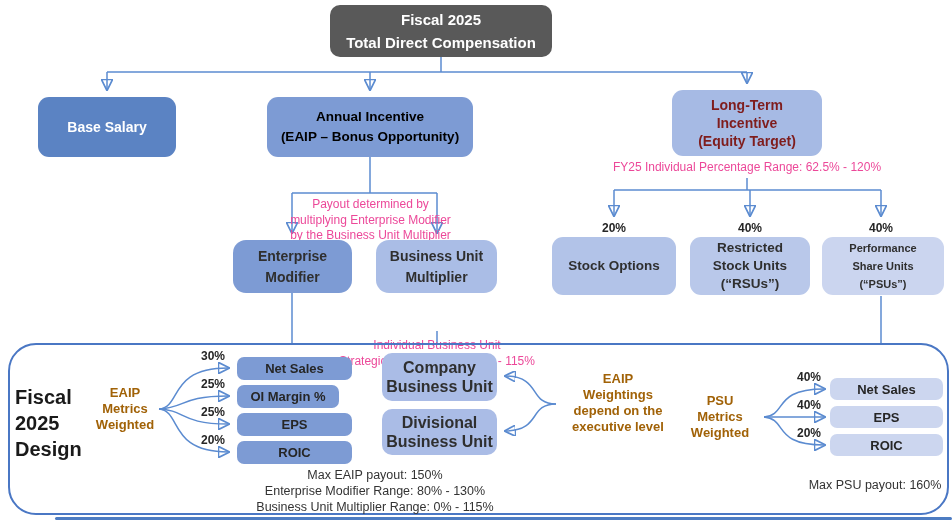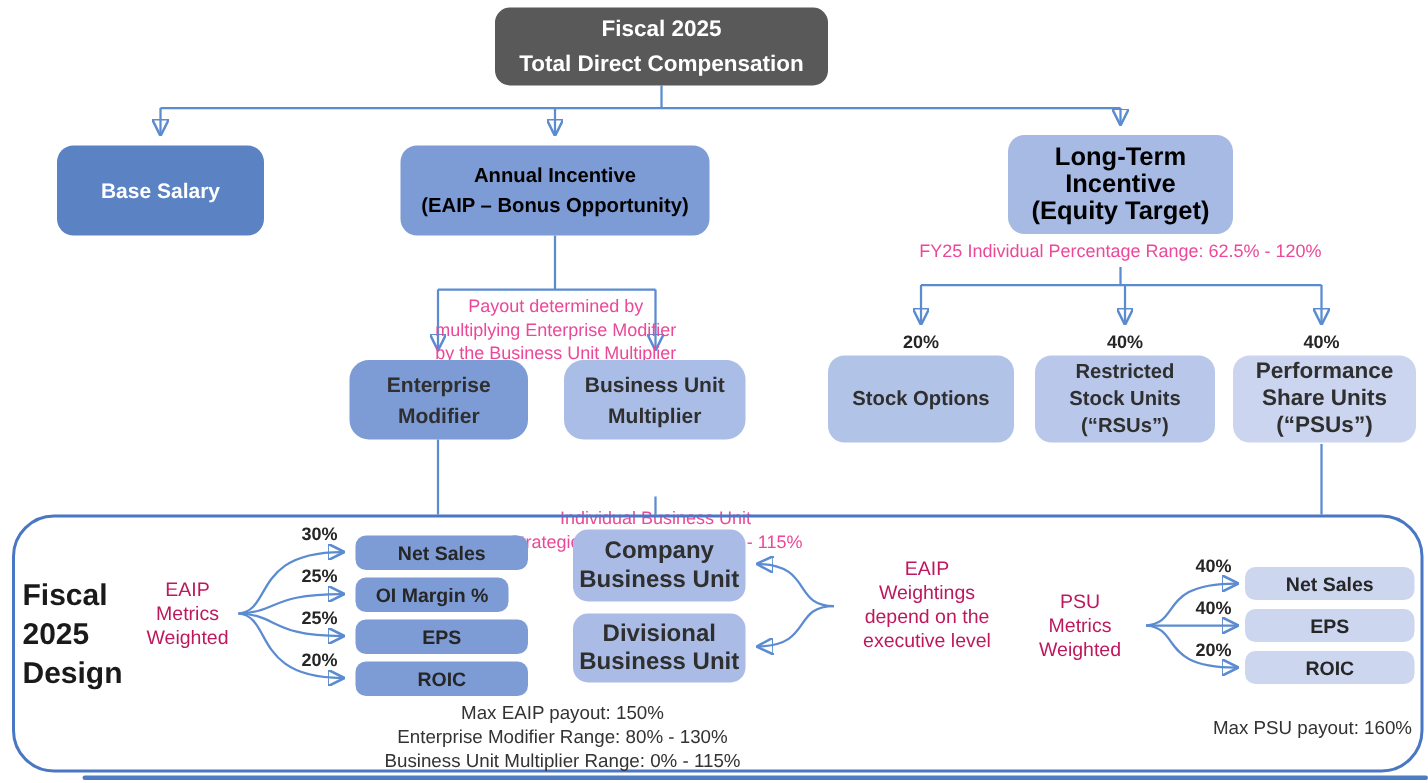--- a/index.html
+++ b/index.html
@@ -8,35 +8,35 @@
   .stage{position:relative;width:952px;height:522px;}
   .abs{position:absolute;box-sizing:border-box;}
   .preline{white-space:pre-line;}
   .ctr{display:flex;align-items:center;justify-content:center;text-align:center;}
 
   
   .bx{border-radius:11px;}
   .title-box{background:#595959;color:#ffffff;font-weight:bold;font-size:15px;line-height:23px;border-radius:10px;}
   .b-dark  {background:#5b83c3;color:#ffffff;font-weight:bold;font-size:14px;line-height:20px;}
   .b-med   {background:#7d9bd4;color:#000000;font-weight:bold;font-size:13.5px;line-height:20px;}
-  .b-light {background:#a6bae4;color:#000000;font-weight:bold;font-size:17px;line-height:18px;}
+  .b-light {background:#a6bae4;color:#7f1d1d;font-weight:bold;font-size:14px;line-height:18px;}
   .b-veh1  {background:#b2c3e8;color:#2f2f2f;font-weight:bold;font-size:13.5px;line-height:18px;}
   .b-veh2  {background:#b9c8ea;color:#2f2f2f;font-weight:bold;font-size:13.5px;line-height:18px;}
-  .b-veh3  {background:#cbd5ef;color:#2f2f2f;font-weight:bold;font-size:15px;line-height:18px;}
+  .b-veh3  {background:#cbd5ef;color:#2f2f2f;font-weight:bold;font-size:11px;line-height:18px;}
   .b-med-dk{background:#7d9bd4;color:#2f2f2f;font-weight:bold;font-size:14px;line-height:21px;}
   .b-metric{background:#7d9bd4;color:#262626;font-weight:bold;font-size:13px;border-radius:7px;}
   .b-bu    {background:#aabce6;color:#2f2f2f;font-weight:bold;font-size:16px;line-height:19px;border-radius:10px;}
   .b-psumet{background:#ccd6ef;color:#262626;font-weight:bold;font-size:13px;border-radius:7px;}
 
   
   .note{font-size:12px;line-height:15.5px;color:#ec4899;text-align:center;}
   .note13{font-size:12.5px;line-height:16px;color:#333333;text-align:center;}
   .pct{font-size:12px;font-weight:bold;color:#262626;text-align:center;}
   .design-heading{font-size:20px;line-height:26px;font-weight:bold;color:#1a1a1a;text-align:left;}
-  .bracket-head{font-size:13px;line-height:16px;color:#be185d;text-align:center;}
+  .bracket-head{font-size:13px;line-height:16px;color:#a16207;text-align:center;font-weight:bold;}
 
   .container-outline{border:2px solid #4a77c4;border-radius:28px;background:transparent;}
   .footer-rule{background:#4d7cc2;border-radius:2px;}
   svg.connectors{position:absolute;left:0;top:0;width:952px;height:522px;pointer-events:none;}
   svg.connectors path{stroke:#5b8bd0;stroke-width:1.5;fill:none;}
 </style>
 </head>
 <body>
 
 <div class="stage">

